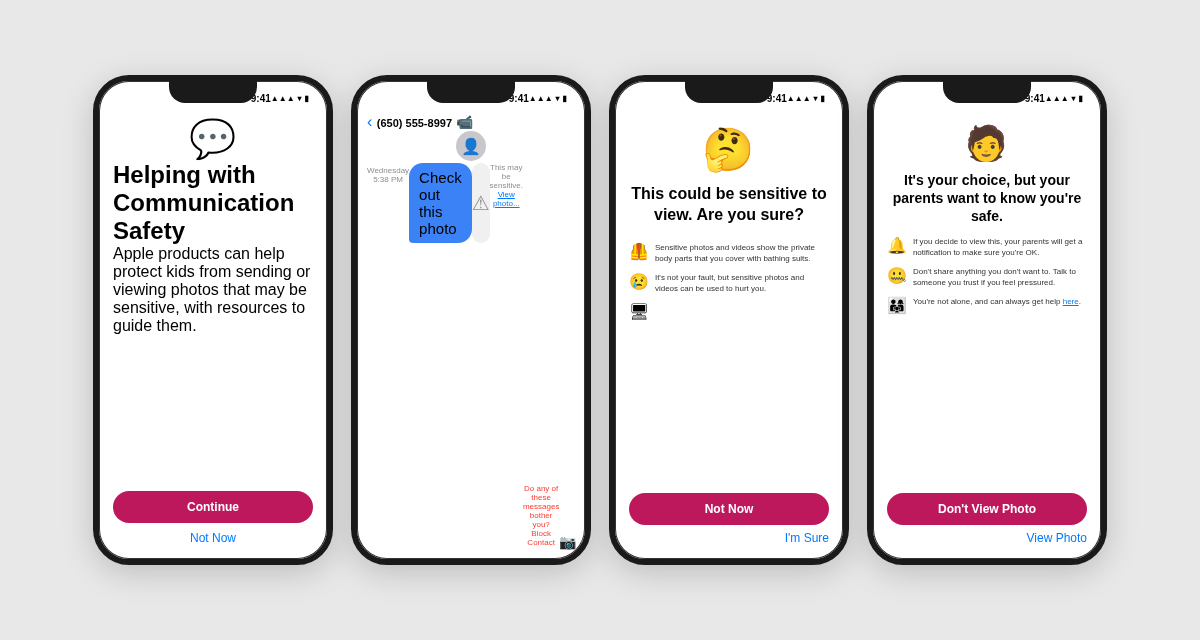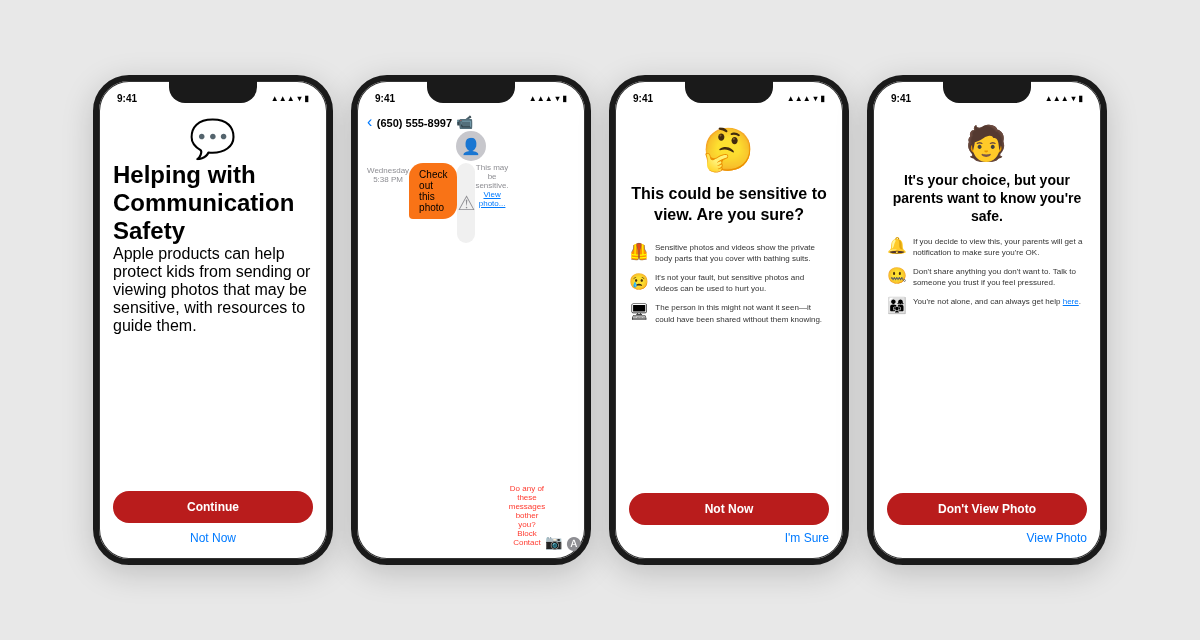--- a/index.html
+++ b/index.html
@@ -36,21 +36,21 @@
       transform: translateX(-50%);
       width: 88px;
       height: 22px;
       background: #1a1a1a;
       border-radius: 0 0 16px 16px;
       z-index: 10;
     }
 
     .status-bar {
       display: flex;
-      justify-content: space-between;
+      justify-content: flex-end;
       align-items: center;
       padding: 6px 18px 0;
       font-size: 9px;
       font-weight: 600;
       color: #000;
       height: 28px;
     }
 
     .status-bar .time { font-size: 10px; font-weight: 700; }
     .status-icons { display: flex; gap: 3px; align-items: center; font-size: 8px; }
@@ -61,21 +61,21 @@
       flex-direction: column;
       padding: 8px 14px 14px;
       overflow: hidden;
     }
     .big-blue-icon {
       font-size: 38px;
       text-align: center;
     }
 
     .btn-blue {
-      background: #b91c1c;
+      background: #be185d;
       color: #fff;
       border: none;
       border-radius: 22px;
       padding: 9px 0;
       width: 100%;
       font-size: 12px;
       font-weight: 600;
       cursor: pointer;
       text-align: center;
     }
@@ -111,24 +111,24 @@
     }
 
     .msg-date {
       text-align: center;
       font-size: 8px;
       color: #8e8e93;
       margin: 3px 0;
     }
 
     .bubble-in {
-      background: #f97316;
+      background: #3b82f6;
       border-radius: 14px 14px 14px 4px;
       padding: 6px 10px;
-      font-size: 10px;
+      font-size: 15px;
       color: #000;
       max-width: 75%;
       margin-bottom: 18px;
       align-self: flex-start;
     }
 
     .sensitive-image {
       width: 100%;
       height: 80px;
       background: #f0f0f0;
@@ -328,21 +328,20 @@
       <div class="info-item">
         <span class="info-emoji">🦺</span>
         <span class="info-text">Sensitive photos and videos show the private body parts that you cover with bathing suits.</span>
       </div>
       <div class="info-item">
         <span class="info-emoji">😢</span>
         <span class="info-text">It's not your fault, but sensitive photos and videos can be used to hurt you.</span>
       </div>
       <div class="info-item">
         <span class="info-emoji">🖥</span>
-        <span class="info-text">The person in this might not want it seen—it could have been shared without them knowing.</span>
       </div>
     </div>
     <div class="spacer"></div>
     <button class="btn-blue">Not Now</button>
     <button class="btn-outline">I'm Sure</button>
   </div>
 </div>
 
 <div class="phone phone4">
   <div class="status-bar">

